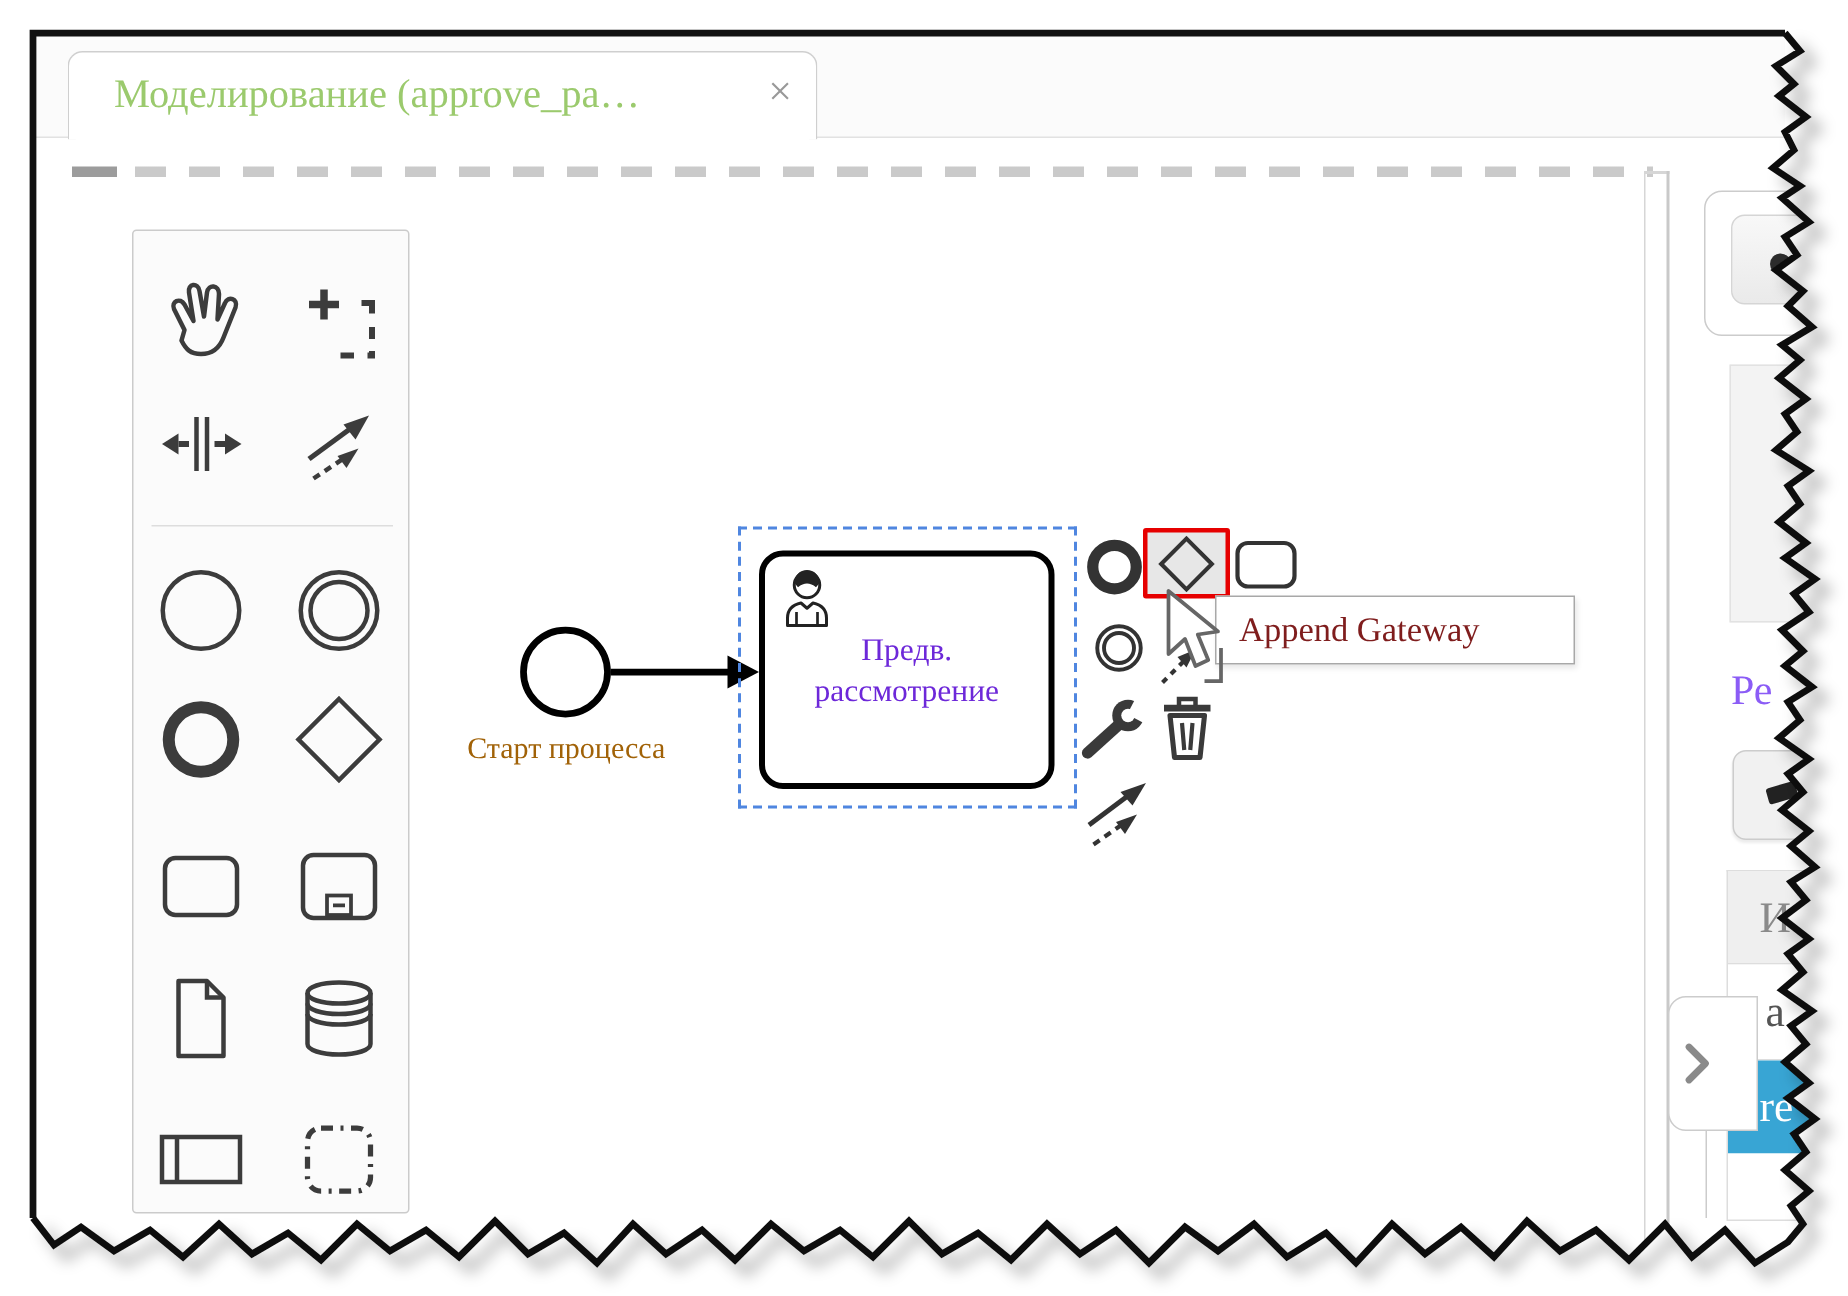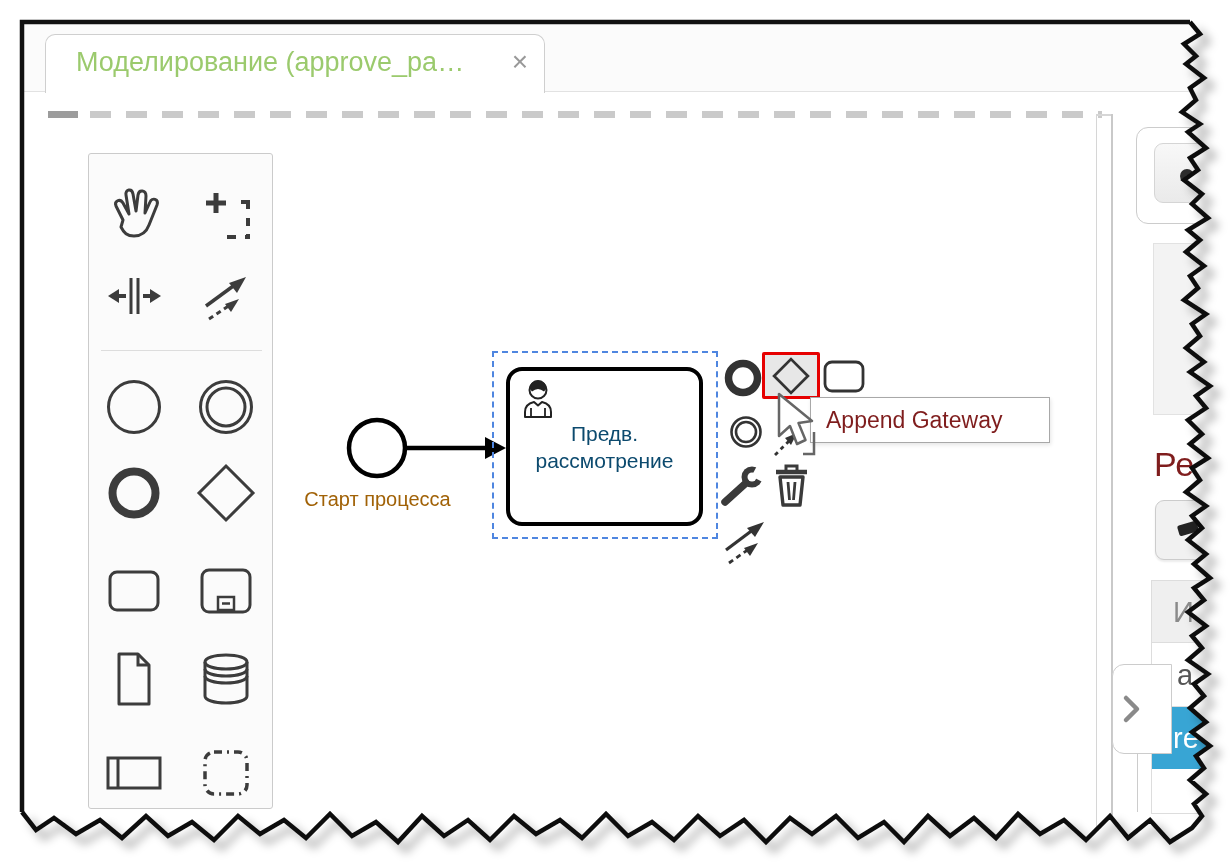--- a/index.html
+++ b/index.html
@@ -1,18 +1,18 @@
 <!DOCTYPE html>
 <html><head>
 <meta charset="utf-8">
 <style>
   html,body{margin:0;padding:0;background:#fff;}
   *{box-sizing:border-box;}
   .screen{position:relative;width:1232px;height:864px;background:#fff;overflow:hidden;
-          font-family:Liberation Sans, sans-serif;color:#333;}
+          font-family:Liberation Serif, serif;color:#333;}
   .abs{position:absolute;}
   svg{display:block;}
   .pal-icon{position:absolute;width:60px;height:60px;cursor:pointer;}
   .ic{stroke:#3c3c3c;fill:none;}
   .ctx{stroke:#333;fill:none;}
   
   .tabstrip{left:22px;top:22px;width:1168px;height:70px;background:#fbfbfb;border-bottom:1px solid #e2e2e2;z-index:2;}
   .tab{left:45px;top:34px;width:500px;height:59px;background:#fff;border:1px solid #cfcfcf;border-bottom:none;
        border-radius:10px 10px 0 0;z-index:3;}
   .tab-title{position:absolute;left:30px;top:12px;font-size:27px;font-weight:300;color:#9bca6d;white-space:nowrap;}
@@ -20,34 +20,34 @@
   .dashrow{left:90px;top:111px;width:1012px;height:7px;
            background:repeating-linear-gradient(90deg,#cacaca 0 21px,transparent 21px 36px);}
   .dashdark{left:48px;top:111px;width:30px;height:7px;background:#9c9c9c;}
   
   .palette{left:88px;top:153px;width:185px;height:656px;background:#fbfbfb;border:1px solid #cbcbcb;border-radius:3px;z-index:4;}
   .pal-sep{position:absolute;left:12px;top:196px;width:161px;height:1px;background:#ddd;}
   
   .start-label{left:295px;top:488px;width:165px;text-align:center;font-size:20px;color:#a16207;}
   .task{left:506px;top:367px;width:197px;height:159px;background:#fff;border:4.5px solid #000;border-radius:16px;
         display:flex;align-items:center;justify-content:center;z-index:5;}
-  .task-text{text-align:center;font-size:21px;line-height:27px;color:#0c4a6e;}
+  .task-text{text-align:center;font-size:21px;line-height:27px;color:#6d28d9;}
   .selection{left:492px;top:351px;width:226px;height:188px;border:2px dashed #4f86e0;z-index:4;}
   .gw-cell{left:762px;top:352px;width:58px;height:47px;background:#e7e7e7;border:3px solid #e60000;border-radius:2px;
            display:flex;align-items:center;justify-content:center;z-index:6;cursor:pointer;}
   .tooltip{left:810px;top:397px;width:240px;height:46px;background:#fff;border:1px solid #a8a8a8;z-index:20;
            font-size:23px;color:#7f1d1d;line-height:44px;padding-left:15px;box-shadow:1px 2px 4px rgba(0,0,0,.10);}
   
   .vline{background:#d6d6d6;}
   .card1{left:1136px;top:127px;width:110px;height:97px;border:1.5px solid #ccc;border-radius:12px;}
   .btn1{left:1154px;top:143px;width:66px;height:60px;background:linear-gradient(#f8f8f8,#eaeaea);
         border:1px solid #d5d5d5;border-radius:9px;cursor:pointer;}
   .dot1{left:1180px;top:169px;width:14px;height:14px;border-radius:50%;background:#2c2c2c;}
   .grayblock{left:1153px;top:243px;width:88px;height:172px;background:#f3f3f3;border:1px solid #e2e2e2;}
-  .sp-head{left:1154px;top:445px;font-size:34px;color:#7f1d1d;}
+  .sp-head{left:1154px;top:445px;font-size:28px;color:#8b5cf6;}
   .btn2{left:1155px;top:500px;width:86px;height:60px;background:#f1f1f1;border:1px solid #ccc;border-radius:9px;cursor:pointer;
         box-shadow:0 2px 2px rgba(0,0,0,.08);}
   .glyph2{left:1178px;top:523px;width:20px;height:11px;background:#222;border-radius:2px;transform:rotate(-16deg);}
   .tbl{left:1151px;top:580px;width:90px;border-left:1px solid #ddd;border-top:1px solid #ddd;}
   .tbl-cell{border-bottom:1px solid #ddd;font-size:29px;cursor:pointer;}
   .tbl-head{height:62px;background:#efefef;color:#8a8a8a;line-height:62px;padding-left:21px;}
   .tbl-row1{height:64px;background:#fff;color:#555;line-height:64px;padding-left:25px;}
   .tbl-row2{height:62px;background:#38a5d4;color:#fff;line-height:62px;padding-left:21px;border-bottom:none;}
   .tbl-row3{height:45px;background:#fff;}
   .collapse-tab{left:1112px;top:664px;width:60px;height:90px;background:#fff;border:1.5px solid #ccc;

